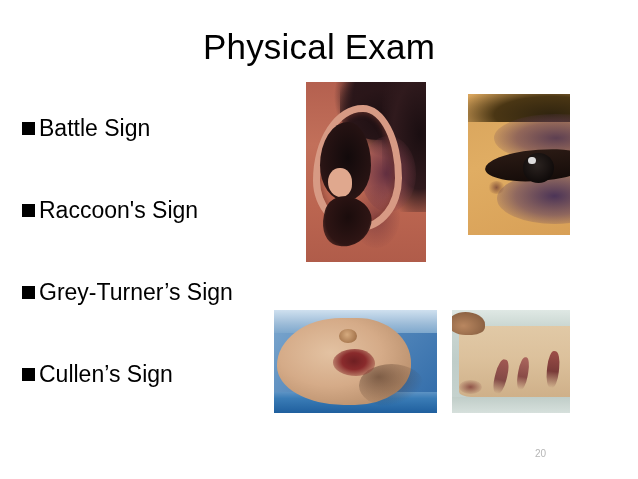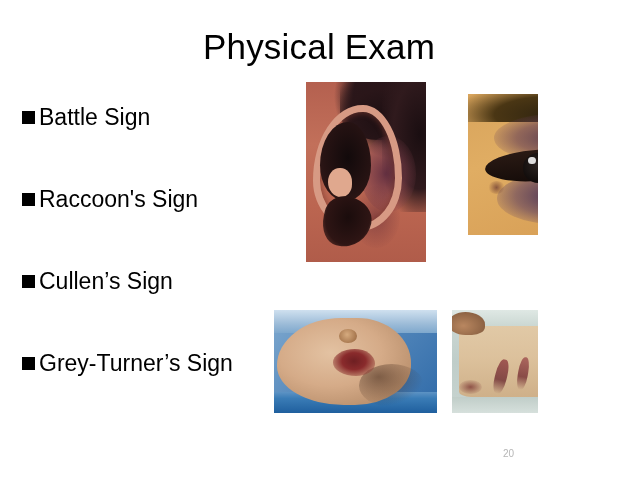--- a/index.html
+++ b/index.html
@@ -9,41 +9,42 @@
   }
   body {
     font-family: "Liberation Sans", sans-serif;
   }
   .slide {
     position: relative;
     width: 538px;
     height: 479px;
     background: #ffffff;
     overflow: hidden;
+    padding-left: 32px;
   }
 
   
   .slide-title {
     position: absolute;
     left: 0;
     top: 26px;
     width: 638px;
     text-align: center;
     font-size: 35px;
     line-height: 42px;
     font-weight: 400;
     color: #000000;
     letter-spacing: 0.2px;
   }
 
   
   .bullet-list {
     position: absolute;
     left: 22px;
-    top: 103px;
+    top: 114px;
     width: 268px;
   }
   .bullet-item {
     display: flex;
     align-items: flex-start;
     height: 82px;
   }
   .bullet-marker {
     width: 13px;
     height: 13px;
@@ -280,26 +281,26 @@
       <span class="bullet-label">Battle Sign</span>
     </div>
 
     <div class="bullet-item">
       <span class="bullet-marker"></span>
       <span class="bullet-label">Raccoon's Sign</span>
     </div>
 
     <div class="bullet-item">
       <span class="bullet-marker"></span>
-      <span class="bullet-label">Cullen’s Sign</span>
+      <span class="bullet-label">Grey-Turner’s Sign</span>
     </div>
 
     <div class="bullet-item">
       <span class="bullet-marker"></span>
-      <span class="bullet-label">Grey-Turner’s Sign</span>
+      <span class="bullet-label">Cullen’s Sign</span>
     </div>
 
   </div>
 
   <div class="photo" id="photo-battle-sign">
     <div class="layer hair-top"></div>
     <div class="layer hair-right"></div>
     <div class="layer bruise"></div>
     <div class="layer bruise2"></div>
     <div class="layer helix"></div>

